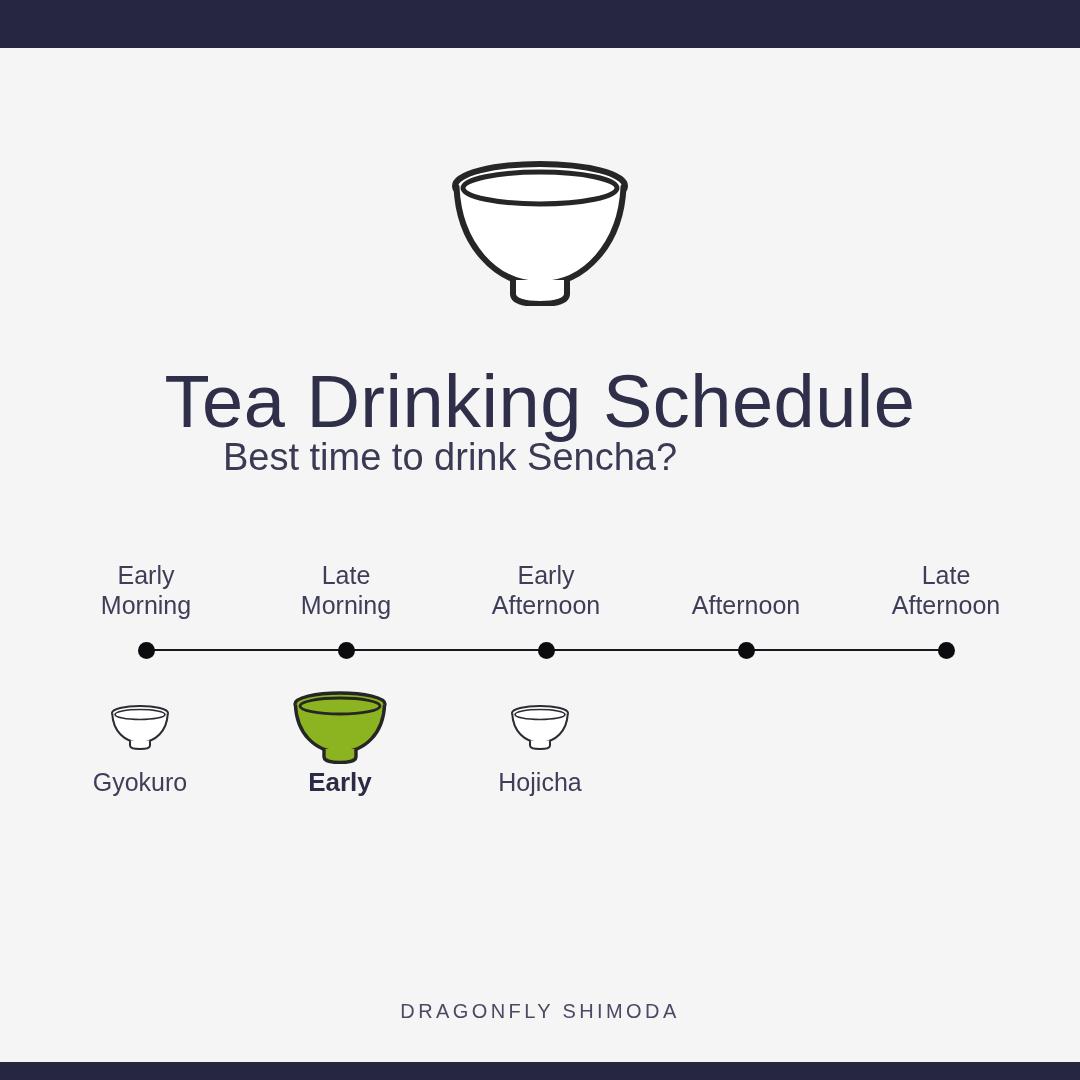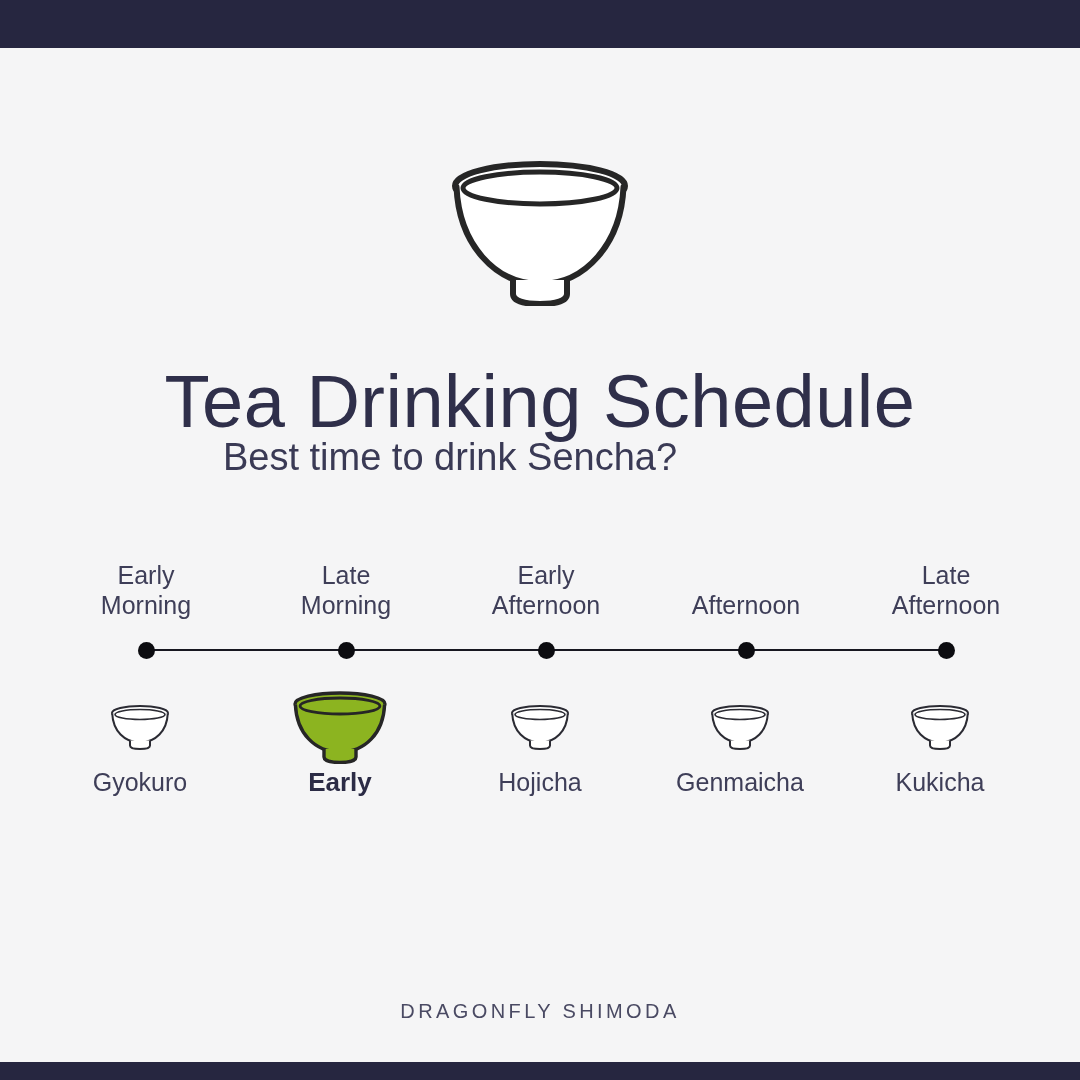--- a/index.html
+++ b/index.html
@@ -238,43 +238,21 @@
         <svg width="62" height="46" viewBox="0 0 62 46" aria-hidden="true">
           <ellipse cx="31" cy="9" rx="28" ry="7" fill="#ffffff" stroke="#2b2b33" stroke-width="2"></ellipse>
           <path d="M3.2 9.4 C4 27 15.5 38.5 31 38.5 C46.5 38.5 58 27 58.8 9.4" fill="#ffffff" stroke="#2b2b33" stroke-width="2"></path>
           <ellipse cx="31" cy="10.5" rx="25" ry="5" fill="none" stroke="#2b2b33" stroke-width="1.6"></ellipse>
           <path d="M21 36.5 L21 41.5 C21 43.8 25.5 45 31 45 C36.5 45 41 43.8 41 41.5 L41 36.5" fill="#ffffff" stroke="#2b2b33" stroke-width="2"></path>
         </svg>
       </div>
       <div class="tea-name">Hojicha</div>
     </div>
 
-    <div class="tea-cell" style="left:740px">
-      <div class="tea-icon">
-        <svg width="62" height="46" viewBox="0 0 62 46" aria-hidden="true">
-          <ellipse cx="31" cy="9" rx="28" ry="7" fill="#ffffff" stroke="#2b2b33" stroke-width="2"></ellipse>
-          <path d="M3.2 9.4 C4 27 15.5 38.5 31 38.5 C46.5 38.5 58 27 58.8 9.4" fill="#ffffff" stroke="#2b2b33" stroke-width="2"></path>
-          <ellipse cx="31" cy="10.5" rx="25" ry="5" fill="none" stroke="#2b2b33" stroke-width="1.6"></ellipse>
-          <path d="M21 36.5 L21 41.5 C21 43.8 25.5 45 31 45 C36.5 45 41 43.8 41 41.5 L41 36.5" fill="#ffffff" stroke="#2b2b33" stroke-width="2"></path>
-        </svg>
-      </div>
-      <div class="tea-name">Genmaicha</div>
-    </div>
-
-    <div class="tea-cell" style="left:940px">
-      <div class="tea-icon">
-        <svg width="62" height="46" viewBox="0 0 62 46" aria-hidden="true">
-          <ellipse cx="31" cy="9" rx="28" ry="7" fill="#ffffff" stroke="#2b2b33" stroke-width="2"></ellipse>
-          <path d="M3.2 9.4 C4 27 15.5 38.5 31 38.5 C46.5 38.5 58 27 58.8 9.4" fill="#ffffff" stroke="#2b2b33" stroke-width="2"></path>
-          <ellipse cx="31" cy="10.5" rx="25" ry="5" fill="none" stroke="#2b2b33" stroke-width="1.6"></ellipse>
-          <path d="M21 36.5 L21 41.5 C21 43.8 25.5 45 31 45 C36.5 45 41 43.8 41 41.5 L41 36.5" fill="#ffffff" stroke="#2b2b33" stroke-width="2"></path>
-        </svg>
-      </div>
-      <div class="tea-name">Kukicha</div>
-    </div>
+
 
   </div>
 
 
 </div>
 
 <div class="footer">DRAGONFLY SHIMODA</div>
 
 <div class="bar bar-bottom"></div>
 

